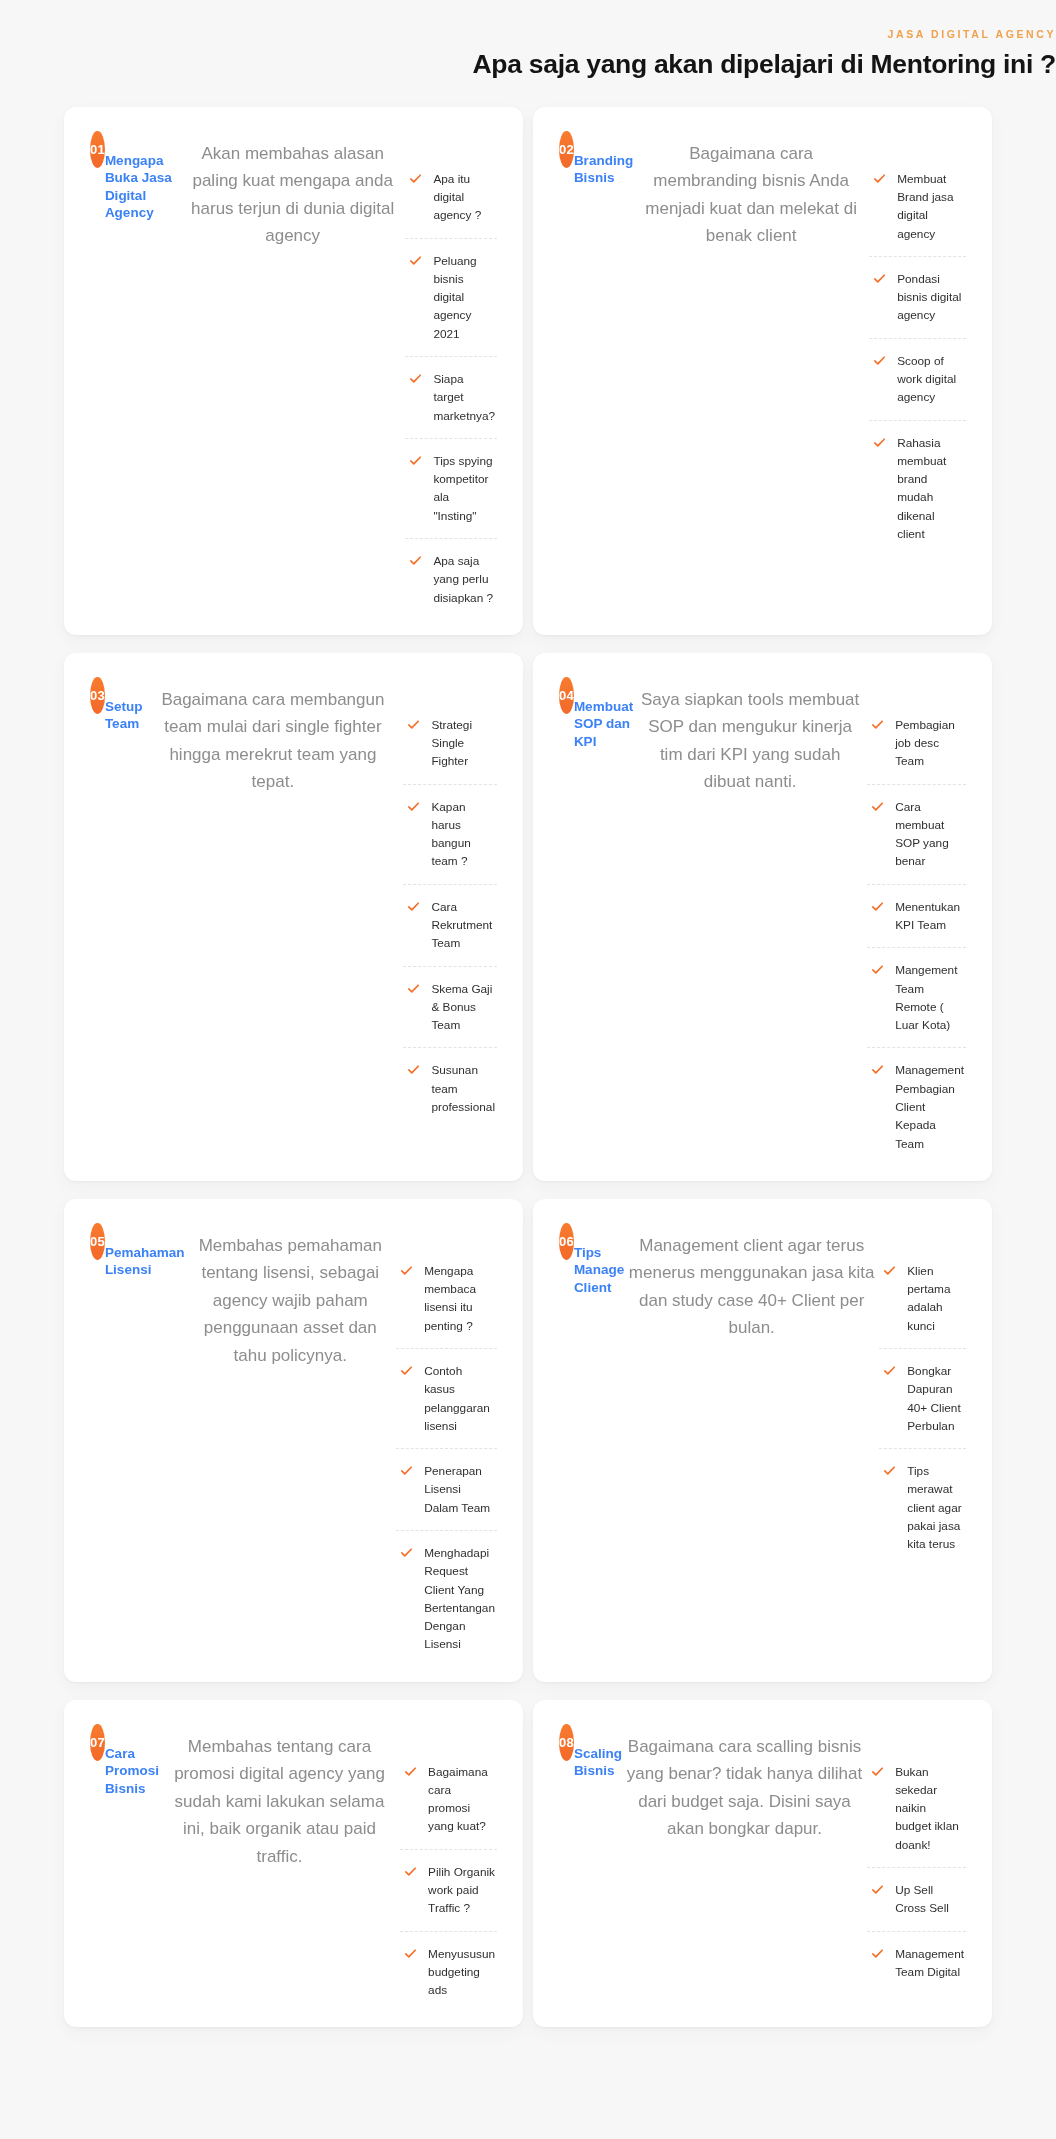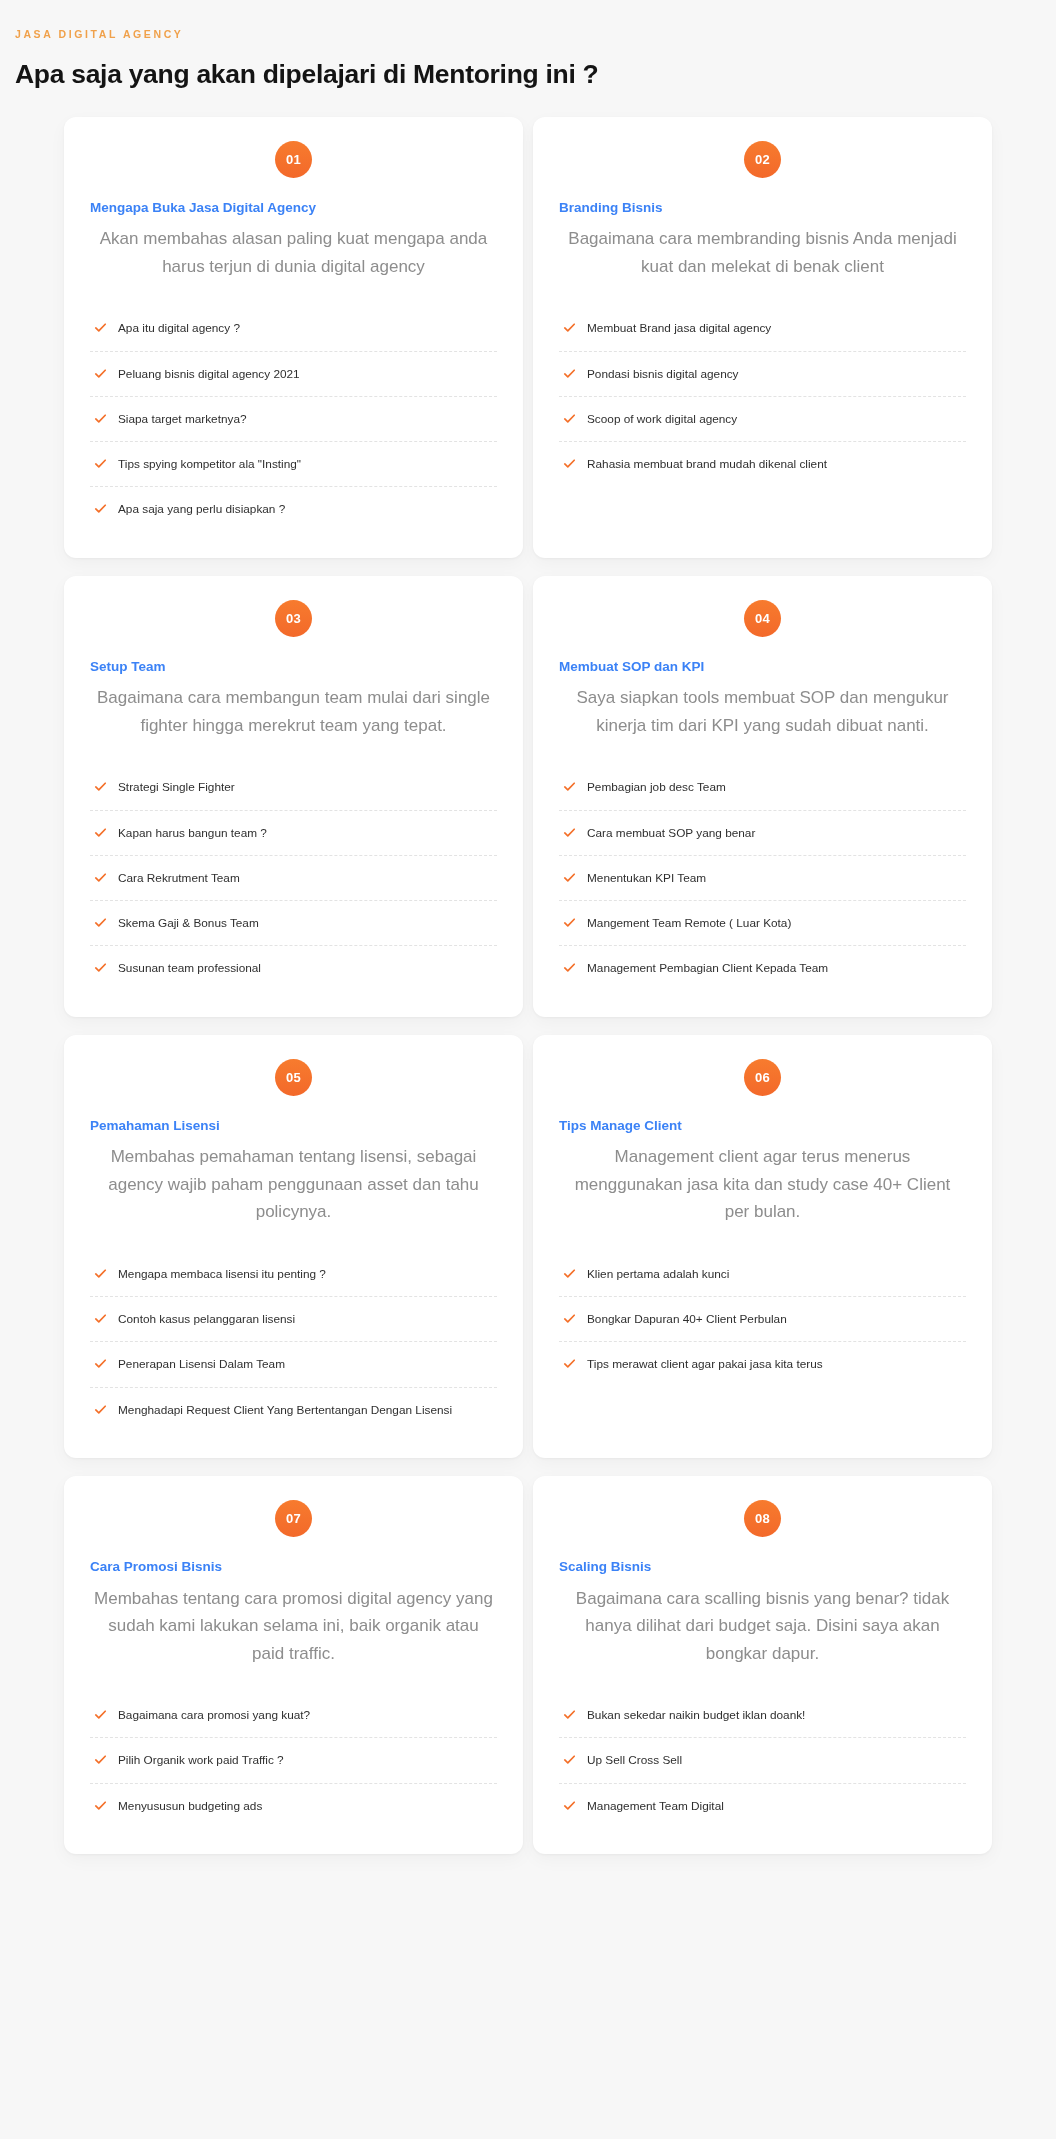--- a/index.html
+++ b/index.html
@@ -9,54 +9,54 @@
     font-family: "Liberation Sans", sans-serif;
     -webkit-font-smoothing: antialiased;
   }
   .page {
     width: 1056px;
     min-height: 2139px;
     background: #f7f7f7;
     padding: 0 0 40px 0;
   }
   
-  .header { padding-top: 28px; text-align: left; padding-left: 15px; }
+  .header { padding-top: 28px; text-align: right; padding-left: 15px; }
   .eyebrow {
     font-size: 10.5px;
     font-weight: 700;
     letter-spacing: 2.6px;
     color: #f0a14b;
     text-transform: uppercase;
     line-height: 1.2;
   }
   .page-title {
-    margin-top: 17px;
+    margin-top: 7px;
     font-size: 26.5px;
     font-weight: 700;
     color: #141414;
     letter-spacing: -0.3px;
     line-height: 1.25;
   }
   
   .grid {
     margin: 26px auto 0 auto;
     width: 992px;
     display: grid;
     grid-template-columns: 1fr 1fr;
     column-gap: 10px;
     row-gap: 18px;
     padding: 0 32px;
   }
   .card {
     background: #ffffff;
     border-radius: 12px;
     box-shadow: 0 1px 3px rgba(0,0,0,0.045), 0 6px 18px rgba(0,0,0,0.035);
-    padding: 24px 26px 26px 26px;
+    padding: 24px 26px 15px 26px;
     display: flex;
-    flex-direction: column;
+    flex-direction: row;
   }
   .badge {
     width: 37px; height: 37px;
     border-radius: 50%;
     background: #f4702a;
     background: linear-gradient(180deg,#f77b2e 0%,#f3692a 100%);
     color: #ffffff;
     font-size: 13px;
     font-weight: 700;
     display: flex;

